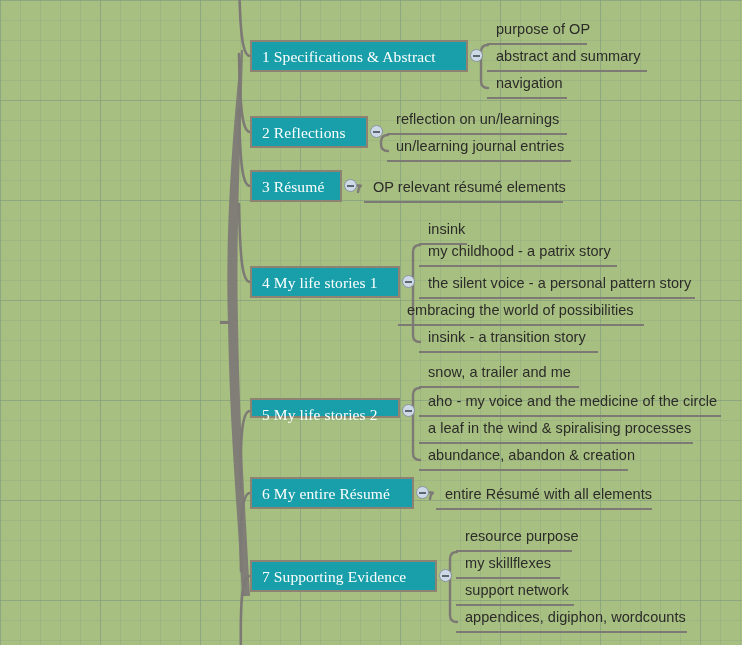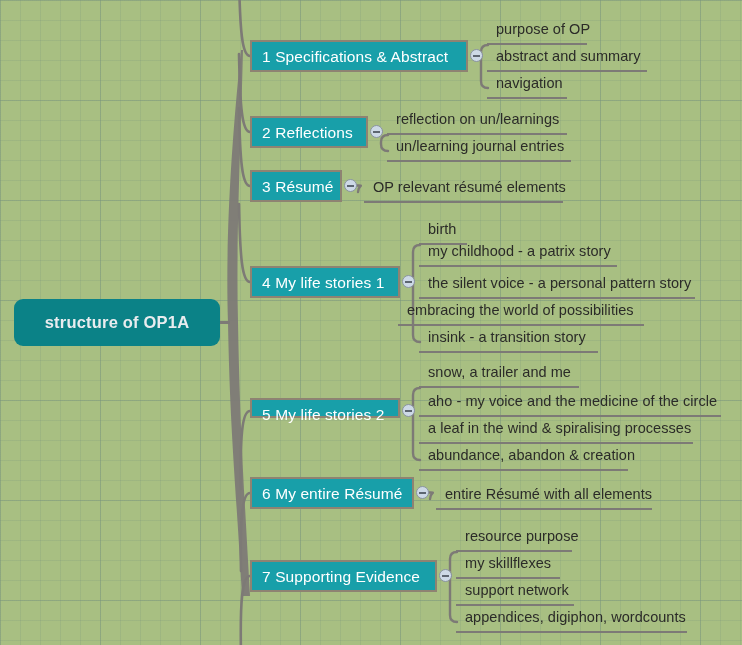--- a/index.html
+++ b/index.html
@@ -34,20 +34,21 @@
     position: absolute;
     box-sizing: border-box;
     white-space: nowrap;
     color: #ffffff;
     background: #189fa9;
     border: 2px solid #8e8372;
     font-size: 15.5px;
     line-height: 1;
     padding: 7px 4px 8px 10px;
     letter-spacing: 0.1px;
+    font-family: Liberation Serif, serif;
   }
   .root-node {
     position: absolute;
     box-sizing: border-box;
     left: 14px;
     top: 299px;
     width: 206px;
     height: 47px;
     border-radius: 9px;
     background: #0b8287;
@@ -108,39 +109,36 @@
       <path d="M 415 281.5 L 413 281.5" stroke="#7d7a76" stroke-width="2.4" fill="none"></path>
       <path d="M 241 489 C 240 437, 242 411, 250 411" stroke="#7d7a76" stroke-width="2.6" fill="none" stroke-linecap="round"></path>
       <path d="M 420 388 Q 413 388 413 395 L 413 453 Q 413 460 420 460" stroke="#7d7a76" stroke-width="2.4" fill="none" stroke-linecap="round"></path>
       <path d="M 415 410.5 L 413 410.5" stroke="#7d7a76" stroke-width="2.4" fill="none"></path>
       <path d="M 241 571 C 240 519, 242 493, 250 493" stroke="#7d7a76" stroke-width="2.6" fill="none" stroke-linecap="round"></path>
       <path d="M 429 492.5 C 437 492.5, 430 492, 430 499" stroke="#7d7a76" stroke-width="2.4" fill="none" stroke-linecap="round"></path>
       <path d="M 241 654 C 240 602, 242 576, 250 576" stroke="#7d7a76" stroke-width="2.6" fill="none" stroke-linecap="round"></path>
       <path d="M 457 552 Q 450 552 450 559 L 450 615 Q 450 622 457 622" stroke="#7d7a76" stroke-width="2.4" fill="none" stroke-linecap="round"></path>
       <path d="M 452 575.5 L 450 575.5" stroke="#7d7a76" stroke-width="2.4" fill="none"></path>
     </svg>
-  <div class="root-node">
-    <span>structure of OP1A</span>
-  </div>
   <div id="nodes">
       <div class="node" style="left: 250px; top: 40px; width: 218px; height: 32px;"><span>1 Specifications &amp; Abstract</span></div>
       <div class="toggle" style="left: 470px; top: 49px;"></div>
       <div class="leaf" style="left: 487px; top: 18px; width: 100px; border-bottom: 2.4px solid rgb(125, 122, 118);"><span>purpose of OP</span></div>
       <div class="leaf" style="left: 487px; top: 45px; width: 160px; border-bottom: 2.4px solid rgb(125, 122, 118);"><span>abstract and summary</span></div>
       <div class="leaf" style="left: 487px; top: 72px; width: 80px; border-bottom: 2.4px solid rgb(125, 122, 118);"><span>navigation</span></div>
       <div class="node" style="left: 250px; top: 116px; width: 118px; height: 32px;"><span>2 Reflections</span></div>
       <div class="toggle" style="left: 370px; top: 125px;"></div>
       <div class="leaf" style="left: 387px; top: 108px; width: 180px; border-bottom: 2.4px solid rgb(125, 122, 118);"><span>reflection on un/learnings</span></div>
       <div class="leaf" style="left: 387px; top: 135px; width: 184px; border-bottom: 2.4px solid rgb(125, 122, 118);"><span>un/learning journal entries</span></div>
       <div class="node" style="left: 250px; top: 170px; width: 92px; height: 32px;"><span>3 Résumé</span></div>
       <div class="toggle" style="left: 344px; top: 179px;"></div>
       <div class="leaf" style="left: 364px; top: 176px; width: 199px; border-bottom: 2.4px solid rgb(125, 122, 118);"><span>OP relevant résumé elements</span></div>
       <div class="node" style="left: 250px; top: 266px; width: 150px; height: 32px;"><span>4 My life stories 1</span></div>
       <div class="toggle" style="left: 402px; top: 275px;"></div>
-      <div class="leaf" style="left: 419px; top: 218px; width: 48px; border-bottom: 2.4px solid rgb(125, 122, 118);"><span>birth</span></div>
+      <div class="leaf" style="left: 419px; top: 218px; width: 48px; border-bottom: 2.4px solid rgb(125, 122, 118);"><span>insink</span></div>
       <div class="leaf" style="left: 419px; top: 240px; width: 198px; border-bottom: 2.4px solid rgb(125, 122, 118);"><span>my childhood - a patrix story</span></div>
       <div class="leaf" style="left: 419px; top: 272px; width: 276px; border-bottom: 2.4px solid rgb(125, 122, 118);"><span>the silent voice - a personal pattern story</span></div>
       <div class="leaf" style="left: 398px; top: 299px; width: 246px; border-bottom: 2.4px solid rgb(125, 122, 118);"><span>embracing the world of possibilities</span></div>
       <div class="leaf" style="left: 419px; top: 326px; width: 179px; border-bottom: 2.4px solid rgb(125, 122, 118);"><span>insink - a transition story</span></div>
       <div class="node" style="left: 250px; top: 398px; width: 150px; height: 20px;"><span>5 My life stories 2</span></div>
       <div class="toggle" style="left: 402px; top: 404px;"></div>
       <div class="leaf" style="left: 419px; top: 361px; width: 160px; border-bottom: 2.4px solid rgb(125, 122, 118);"><span>snow, a trailer and me</span></div>
       <div class="leaf" style="left: 419px; top: 390px; width: 302px; border-bottom: 2.4px solid rgb(125, 122, 118);"><span>aho - my voice and the medicine of the circle</span></div>
       <div class="leaf" style="left: 419px; top: 417px; width: 274px; border-bottom: 2.4px solid rgb(125, 122, 118);"><span>a leaf in the wind &amp; spiralising processes</span></div>
       <div class="leaf" style="left: 419px; top: 444px; width: 209px; border-bottom: 2.4px solid rgb(125, 122, 118);"><span>abundance, abandon &amp; creation</span></div>

